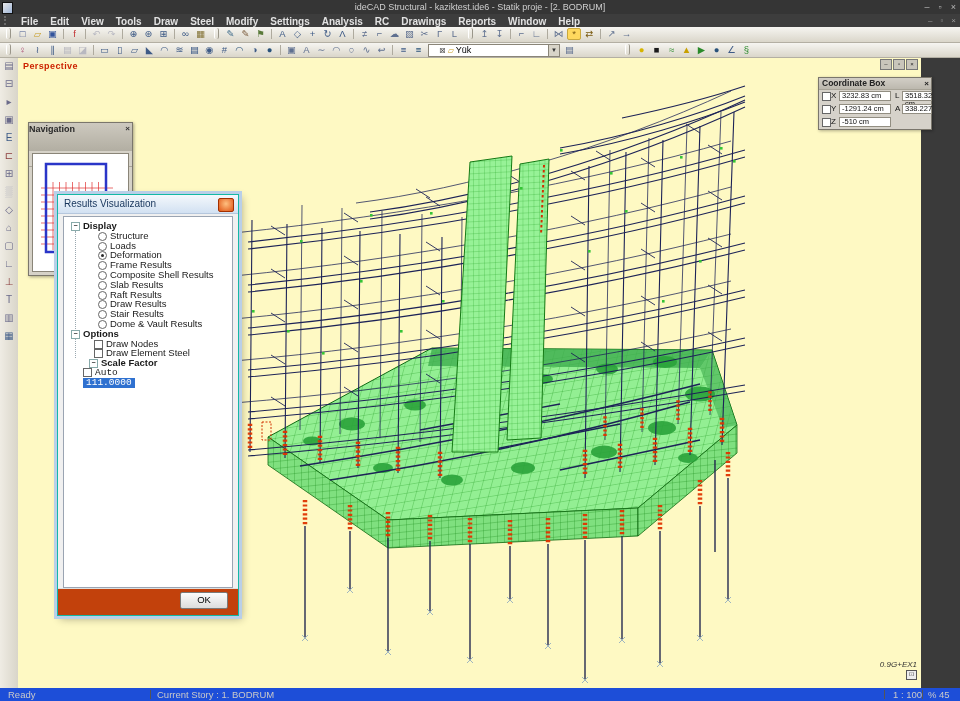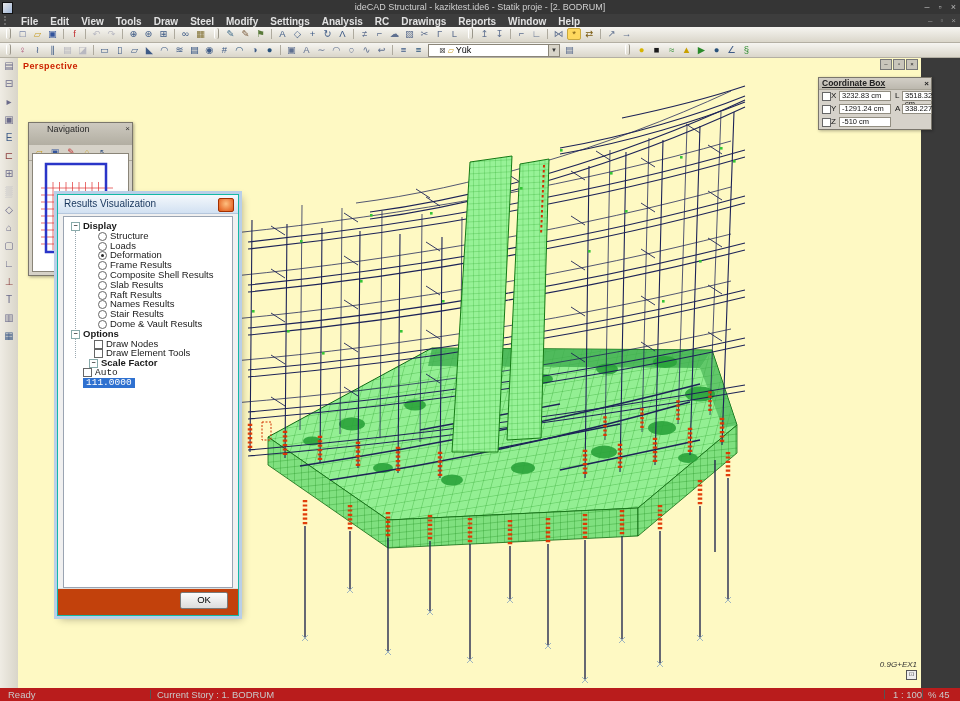--- a/index.html
+++ b/index.html
@@ -43,29 +43,29 @@
   .draw{position:absolute;left:18px;top:58px;width:903px;height:630px;background:#fef9c3;}
   .draw svg{position:absolute;left:0;top:0;}
   .persp{position:absolute;left:5px;top:3px;color:#cc2200;font-size:9px;font-weight:bold;letter-spacing:.4px;}
   .mdictl{position:absolute;right:3px;top:1px;display:flex;gap:1px;}
   .mdictl span{width:10px;height:9px;background:#c9c5bb;border:1px solid #777;font-size:6px;
                line-height:8px;text-align:center;color:#222;}
   .loadcase{position:absolute;right:4px;bottom:8px;text-align:right;color:#333;font-size:8px;line-height:9px;font-style:italic;}
   .loadcase .lcicon{display:inline-block;width:9px;height:8px;border:1px solid #555;font-size:6px;
                     line-height:7px;text-align:center;color:#444;background:#eee;}
   
-  .statusbar{position:absolute;left:0;bottom:0;width:960px;height:13px;background:#b91c1c;color:#c9c9c9;
+  .statusbar{position:absolute;left:0;bottom:0;width:960px;height:13px;background:#1d4ed8;color:#c9c9c9;
              font-size:9.5px;line-height:13px;}
   .statusbar .seg{position:absolute;top:0;}
   .statusbar .sep{position:absolute;top:2px;width:1px;height:9px;background:#555;}
   
   .navpanel{position:absolute;left:28px;top:122px;width:103px;height:152px;background:#d6d2c8;
             border:1px solid #7a766c;box-shadow:1px 1px 3px rgba(0,0,0,.35);z-index:5;}
-  .navtitle{height:22px;background:linear-gradient(#cdc9bf,#b2aea2);font-size:9px;font-weight:normal;
-            color:#2a2a2a;line-height:12px;padding-left:18px;position:relative;}
+  .navtitle{height:28px;background:linear-gradient(#cdc9bf,#b2aea2);font-size:9px;font-weight:bold;
+            color:#2a2a2a;line-height:12px;padding-left:0;position:relative;}
   .navtitle .x{position:absolute;right:2px;top:0;font-size:8px;color:#333;cursor:default;}
   .navtools{height:15px;border-bottom:1px solid #a8a498;padding-left:2px;}
   .navtools .tbi{width:14px;height:12px;line-height:12px;font-size:9px;}
   .navmap{position:absolute;left:3px;top:30px;right:3px;bottom:3px;background:#fff;
           border:1px solid #8a8578;}
   
   .rvdlg{position:absolute;left:57px;top:194px;width:180px;height:420px;background:#f0f0f0;
          border:1px solid #14b8a6;outline:3px solid #b9cfe8;z-index:20;box-shadow:3px 3px 8px rgba(0,0,0,.3);}
   .rvtitle{height:18px;background:linear-gradient(#f4f8fc,#d2e1f2);border-bottom:1px solid #b5c7dd;
            font-size:10px;color:#17355c;line-height:18px;padding-left:6px;position:relative;}
@@ -86,21 +86,21 @@
   .ind1{margin-left:22px;}  .ind2{margin-left:18px;} .ind3{margin-left:12px;font-family:Liberation Mono, monospace;}
   .tgroup{border-left:1px dotted #9aa8b0;margin-left:4px;padding-left:0;}
   .scaleval{display:inline-block;background:#2f71d0;color:#fff;padding:0 3px;font-size:9.5px;}
   .rvfooter{position:absolute;left:0;right:0;bottom:0;height:26px;background:#c2410c;border-top:1px solid #dfdfdf;}
   .okbtn{position:absolute;right:10px;bottom:6px;width:46px;height:15px;font-size:9.5px;line-height:13px;
          text-align:center;background:linear-gradient(#fcfcfc,#dcdcdc);border:1px solid #7a7a7a;border-radius:2px;cursor:default;}
   
   .coordbox{position:absolute;left:818px;top:77px;width:112px;height:51px;background:#d6d2ca;
             border:1px solid #7a766c;z-index:10;box-shadow:1px 1px 3px rgba(0,0,0,.3);}
   .cbtitle{height:11px;background:linear-gradient(#d2cec6,#bcb8ae);font-size:8.5px;font-weight:bold;
-           color:#222;line-height:11px;padding-left:3px;position:relative;border-bottom:1px solid #a8a498;text-decoration:underline;}
+           color:#222;line-height:11px;padding-left:3px;position:relative;border-bottom:1px solid #a8a498;}
   .cbtitle .x{position:absolute;right:2px;top:0;font-size:8px;}
   .crow{position:absolute;left:0;width:112px;height:12px;font-size:8px;line-height:12px;color:#111;}
   .crow .chk{position:absolute;left:3px;top:2px;width:7px;height:7px;border:1px solid #666;background:#fff;}
   .crow .lab{position:absolute;left:12px;top:0;}
   .crow .val{position:absolute;left:20px;top:1px;width:48px;height:8px;background:#fff;border:1px solid #928e82;
              font-size:7.5px;line-height:8px;padding-left:2px;}
   .crow .lab2{position:absolute;left:76px;top:0;}
   .crow .val2{position:absolute;left:83px;top:1px;width:26px;height:8px;background:#fff;border:1px solid #928e82;
              font-size:7.5px;line-height:8px;padding-left:2px;}
 </style>
@@ -296,28 +296,28 @@
   <div class="rvclient">
     <div class="trow hdr"><span class="exp">−</span><span>Display</span></div>
     <div class="tgroup">
         <div class="trow ind1"><span class="radio"></span><span>Structure</span></div>
         <div class="trow ind1"><span class="radio"></span><span>Loads</span></div>
         <div class="trow ind1 checked"><span class="radio"></span><span>Deformation</span></div>
         <div class="trow ind1"><span class="radio"></span><span>Frame Results</span></div>
         <div class="trow ind1"><span class="radio"></span><span>Composite Shell Results</span></div>
         <div class="trow ind1"><span class="radio"></span><span>Slab Results</span></div>
         <div class="trow ind1"><span class="radio"></span><span>Raft Results</span></div>
-        <div class="trow ind1"><span class="radio"></span><span>Names Results</span></div>
+        <div class="trow ind1"><span class="radio"></span><span>Draw Results</span></div>
         <div class="trow ind1"><span class="radio"></span><span>Stair Results</span></div>
         <div class="trow ind1"><span class="radio"></span><span>Dome &amp; Vault Results</span></div>
       </div>
     <div class="trow hdr"><span class="exp">−</span><span>Options</span></div>
     <div class="tgroup">
         <div class="trow ind2"><span class="cb"></span><span>Draw Nodes</span></div>
-        <div class="trow ind2"><span class="cb"></span><span>Draw Element Tools</span></div>
+        <div class="trow ind2"><span class="cb"></span><span>Draw Element Steel</span></div>
       </div>
     <div class="trow hdr ind2"><span class="exp">−</span><span>Scale Factor</span></div>
     <div class="trow ind3"><span class="cb"></span><span>Auto</span></div>
     <div class="trow ind3"><span class="scaleval">111.0000</span></div>
   </div>
   <div class="rvfooter">
     <div class="okbtn">OK</div>
   </div>
 </div>
 

